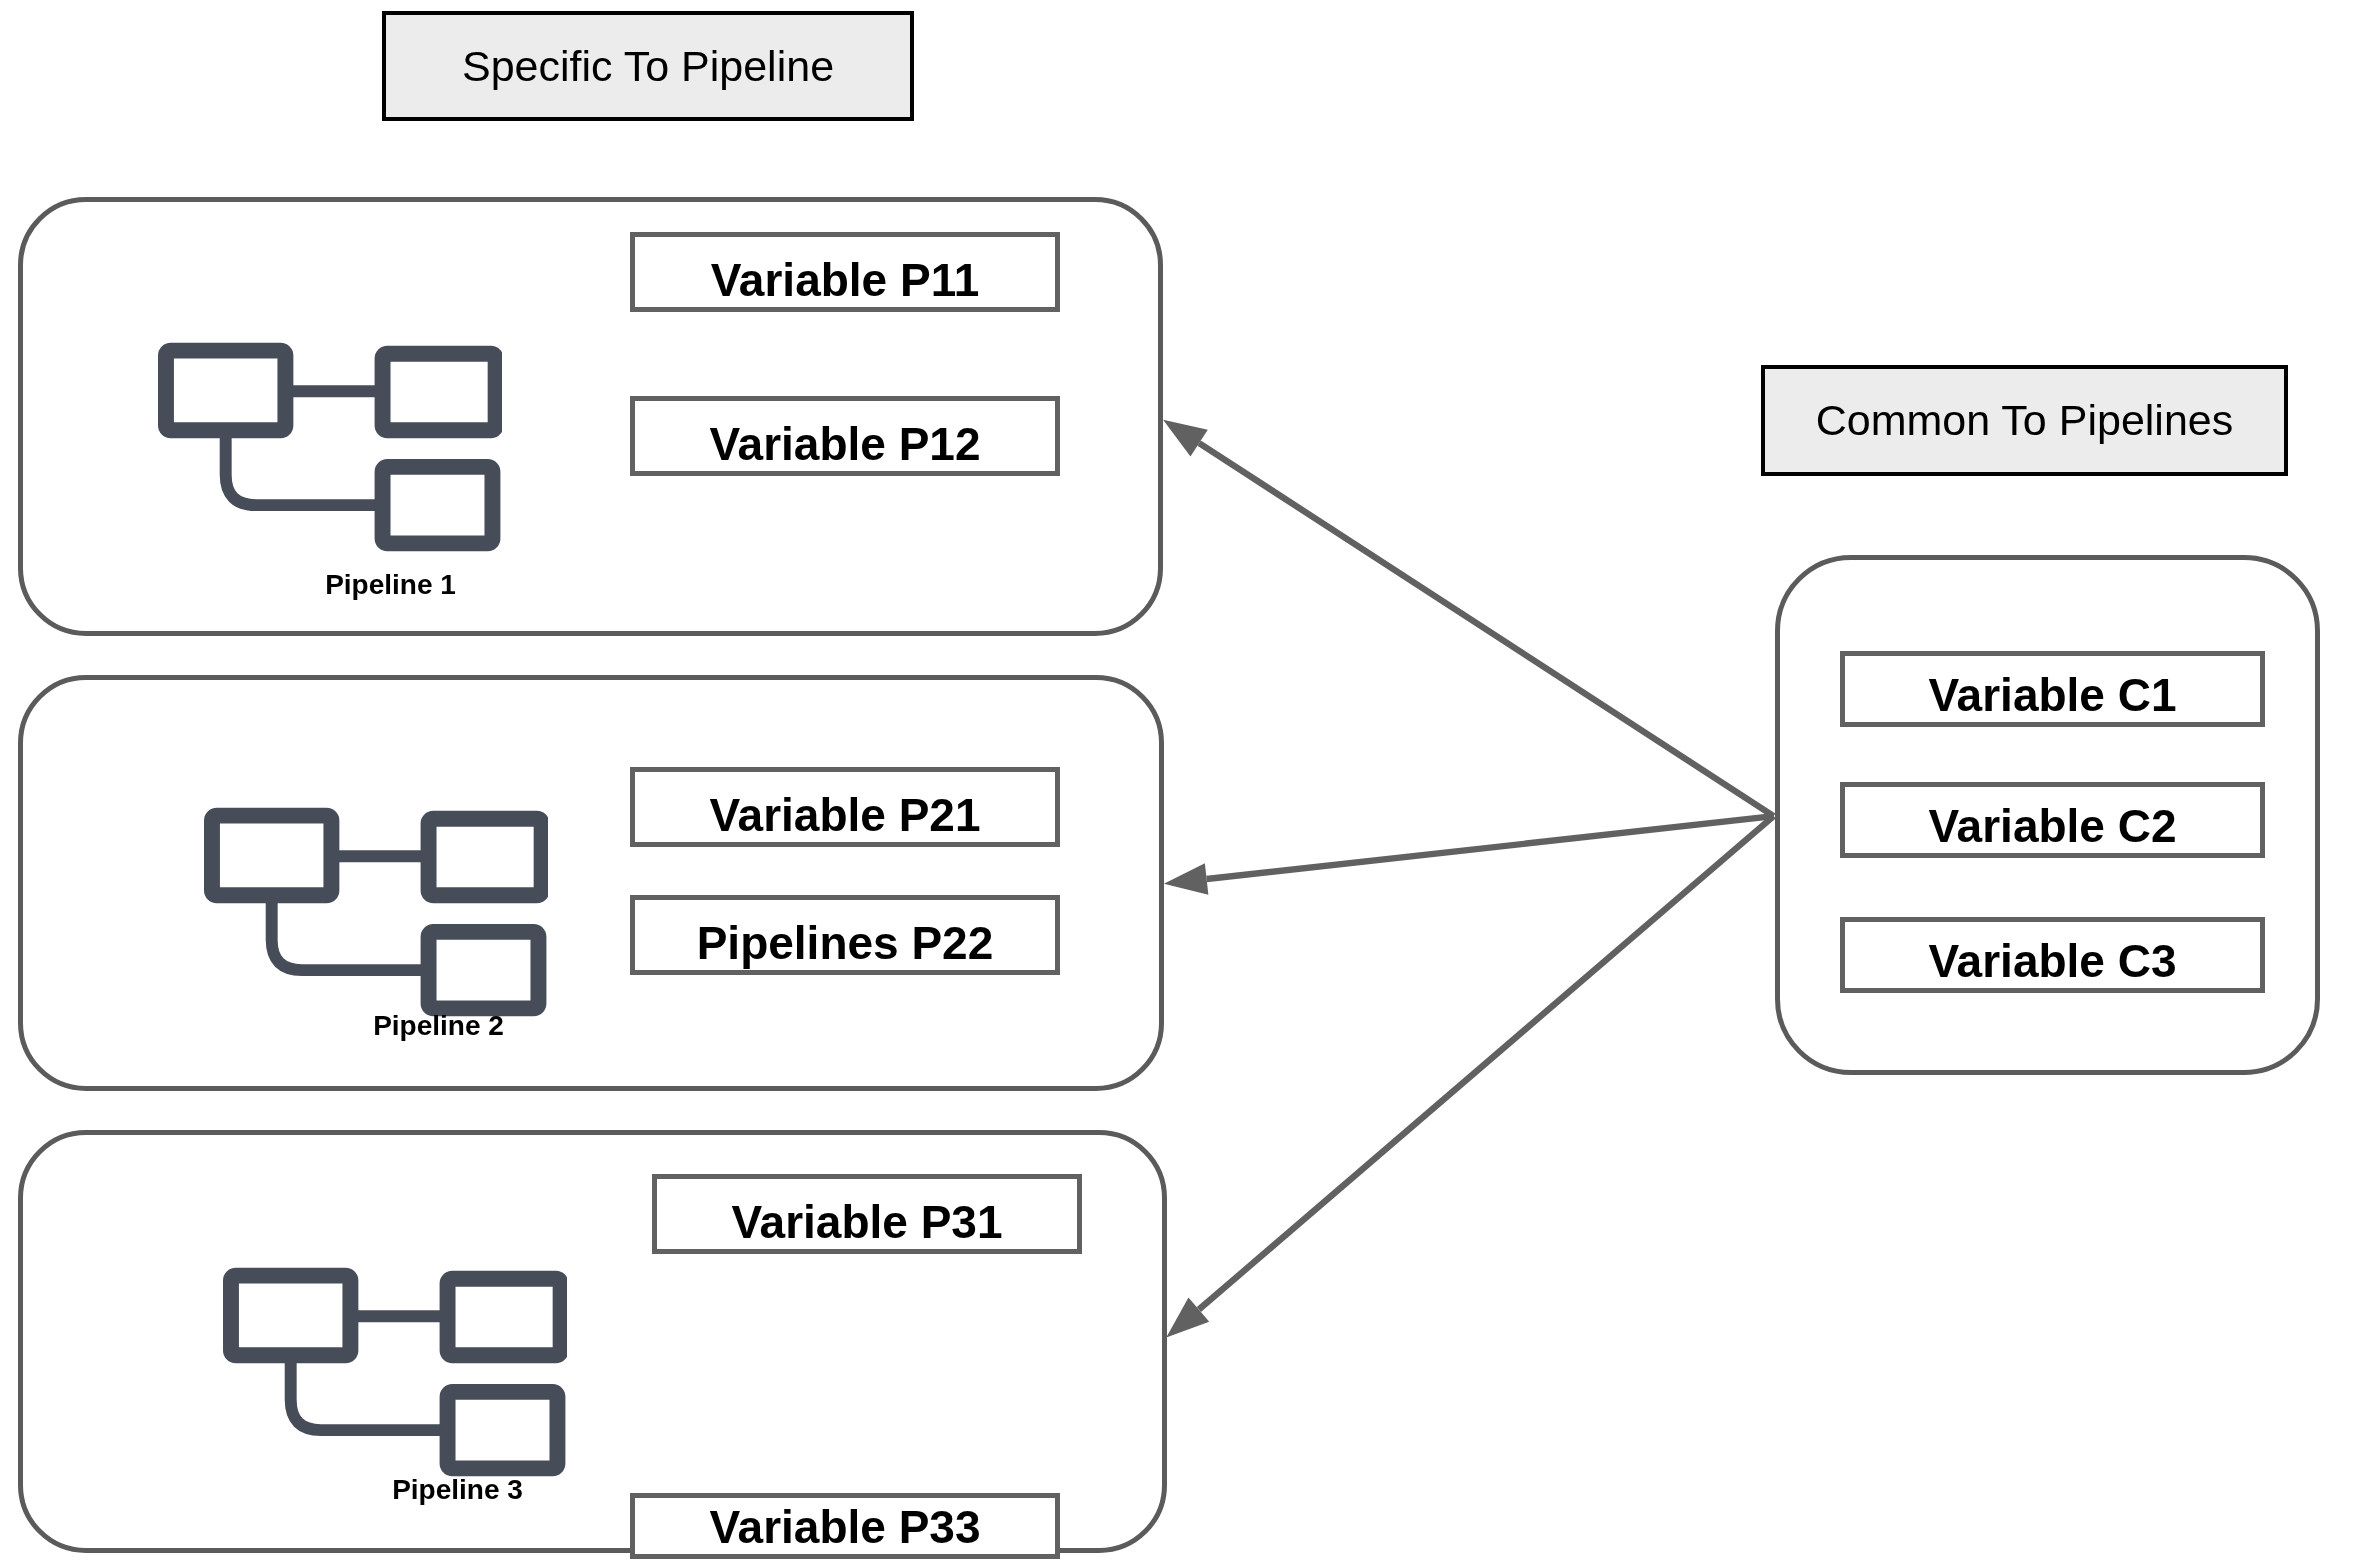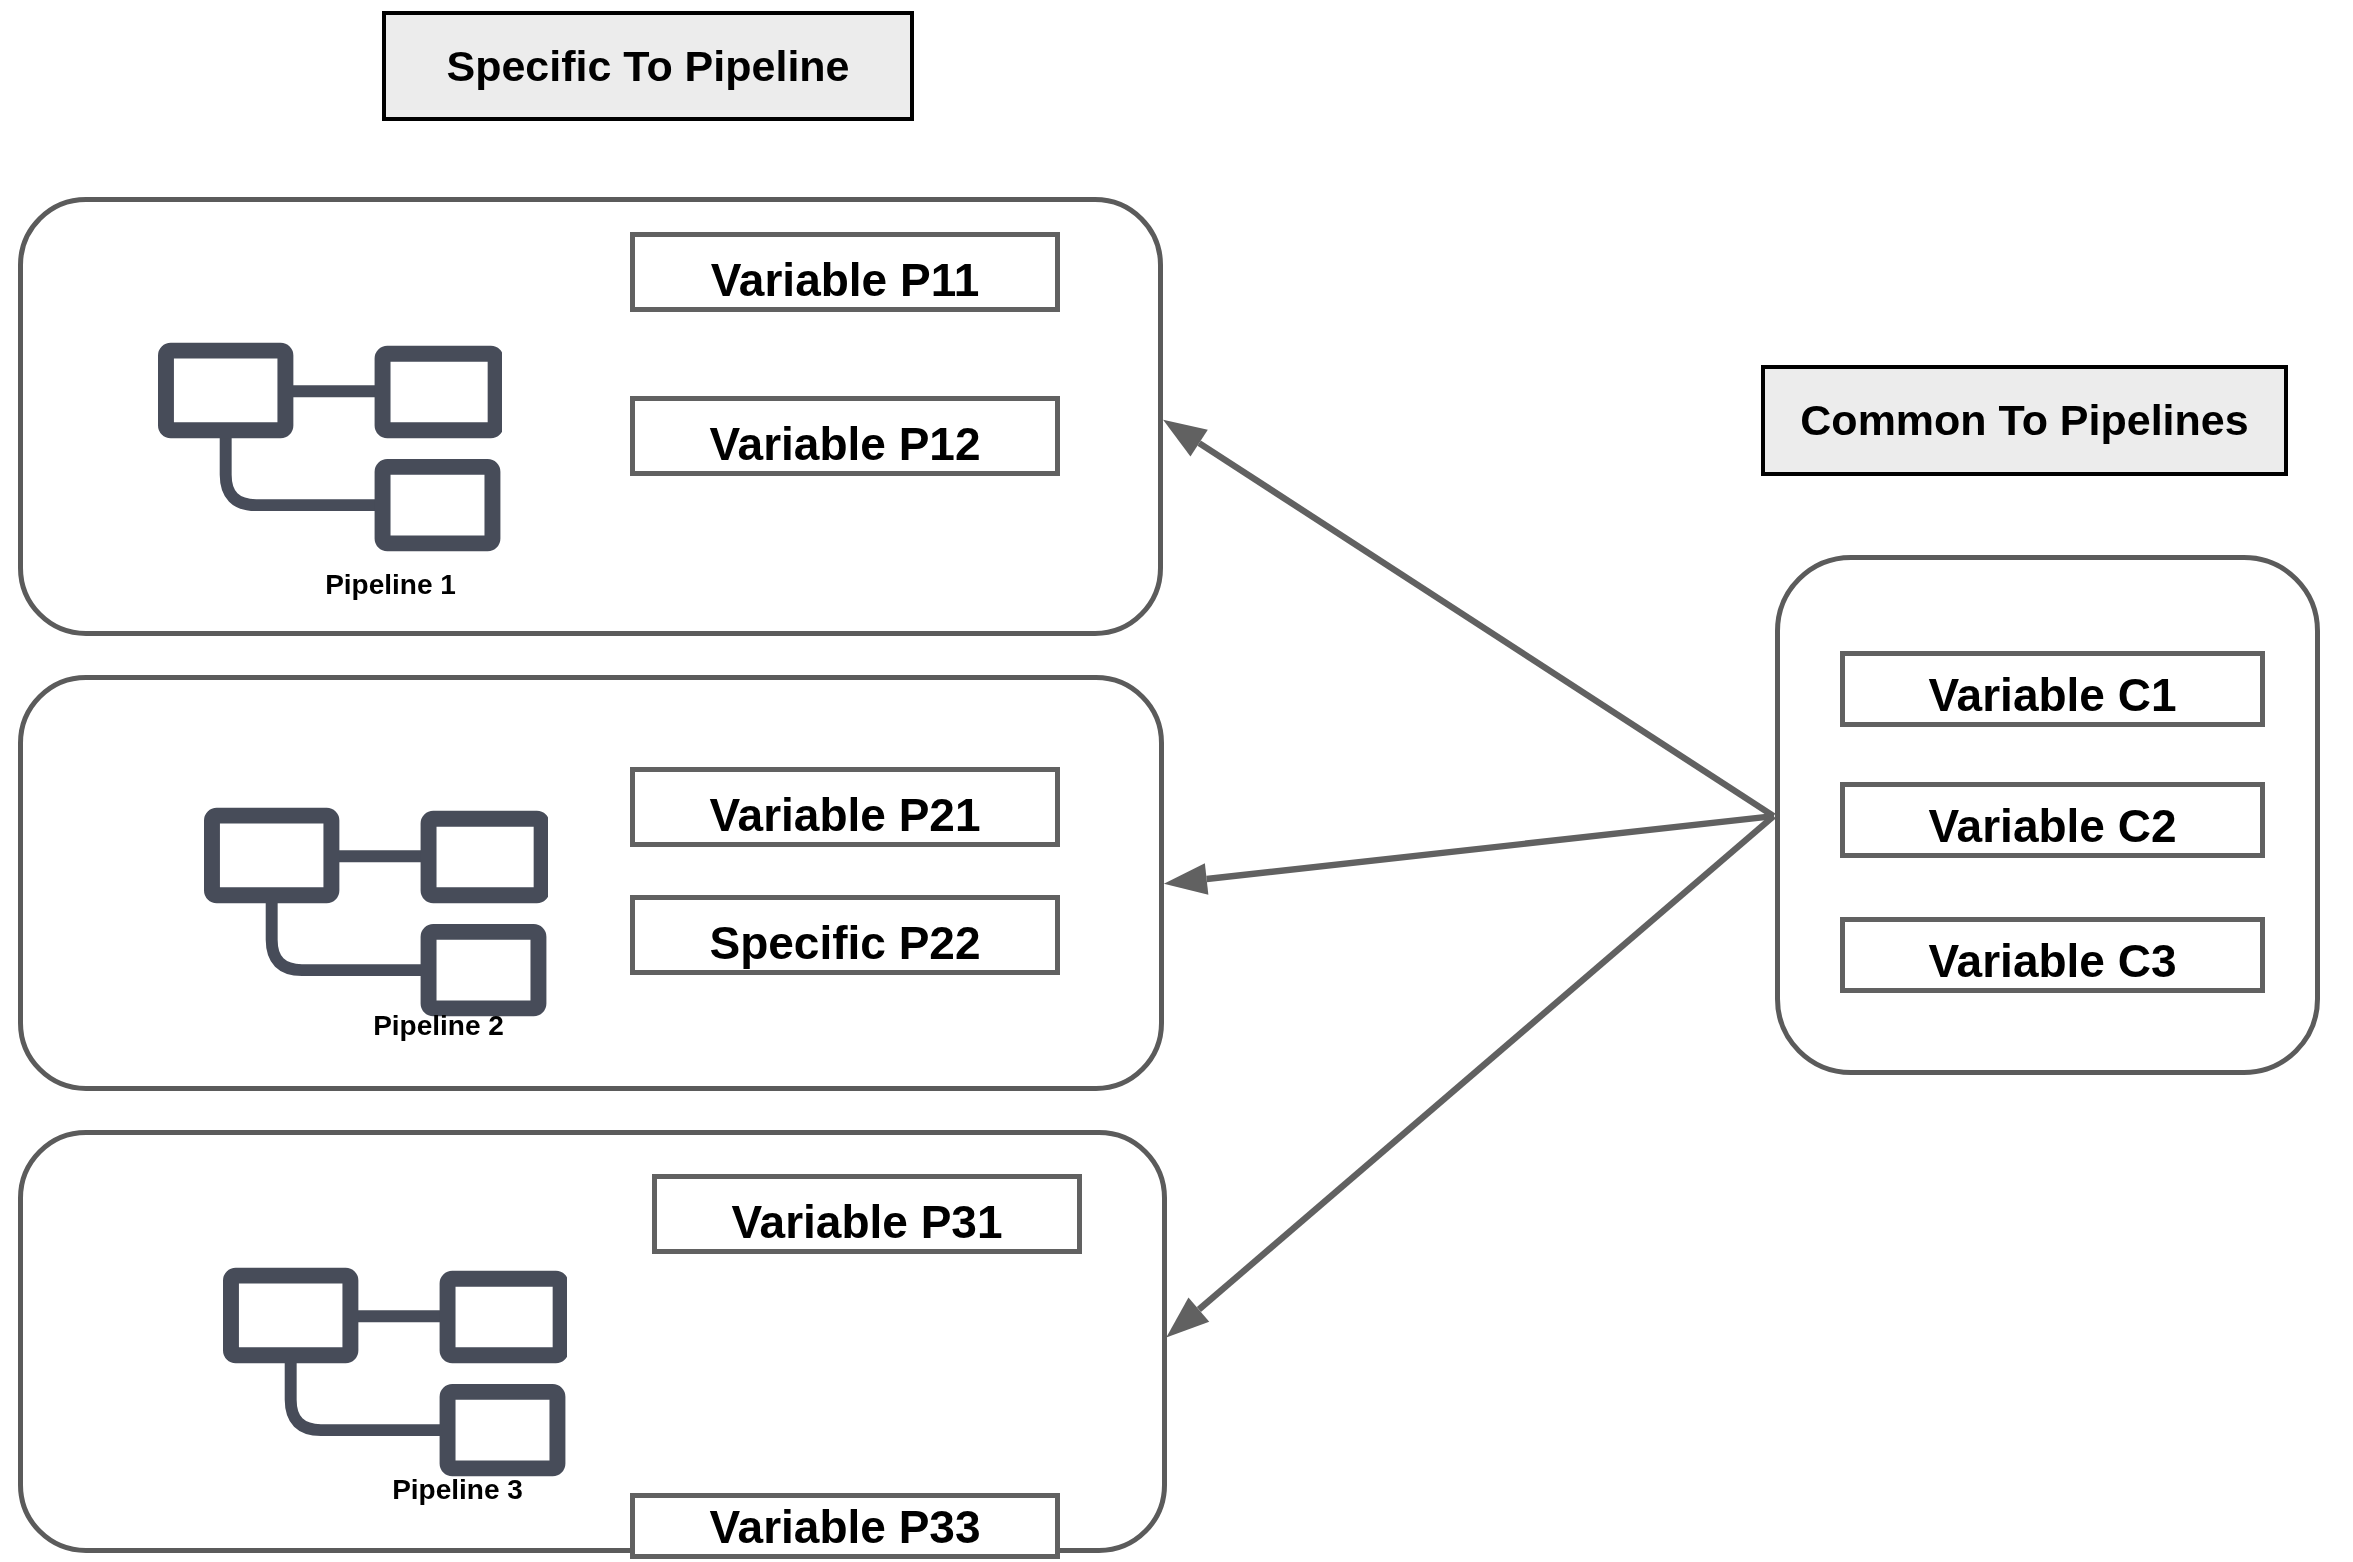--- a/index.html
+++ b/index.html
@@ -6,21 +6,21 @@
   html,body{margin:0;padding:0;background:#ffffff;}
   body{font-family:"Liberation Sans", sans-serif;}
   #canvas{position:relative;width:2354px;height:1563px;background:#ffffff;overflow:hidden;}
   .abs{position:absolute;box-sizing:border-box;}
   .container{
     border:5.6px solid #5b5b5b;border-radius:68px;background:#ffffff;
   }
   .container.common{border-radius:76px;}
   .hdr{
     border:4.8px solid #000000;background:#ececec;color:#000000;
-    font-weight:bold;font-size:43px;text-align:center;
+    font-weight:normal;font-size:43px;text-align:center;
     display:flex;align-items:center;justify-content:center;
   }
   .vbox{
     border:5.6px solid #616161;background:#ffffff;color:#000000;
     font-weight:bold;font-size:46px;text-align:center;
     display:flex;align-items:flex-end;justify-content:center;
   }
   .plabel{
     color:#000000;font-weight:bold;font-size:28px;text-align:left;
     display:flex;align-items:center;justify-content:center;
@@ -66,21 +66,21 @@
       <rect x="10" y="12" width="150" height="100" rx="6" stroke-width="20"></rect>
       <rect x="282" y="16" width="142" height="96" rx="6" stroke-width="20"></rect>
       <rect x="282" y="158" width="138" height="96" rx="6" stroke-width="20"></rect>
     </g>
   </svg>
   <div class="abs plabel" style="left:311px;top:1003px;width:255px;height:46px;">Pipeline 2</div>
   <div class="abs vbox" style="left:630px;top:767px;width:430px;height:80px;">
     <span>Variable P21</span>
   </div>
   <div class="abs vbox" style="left:630px;top:895px;width:430px;height:80px;">
-    <span>Specific P22</span>
+    <span>Pipelines P22</span>
   </div>
 
   <div class="abs container" style="left:17.5px;top:1130px;width:1149px;height:423px;"></div>
   <svg class="abs icon" style="left:223px;top:1266px;" width="344" height="212" viewBox="0 0 432 266">
     <g fill="none" stroke="#474c59">
       <path d="M 85 112 V 168 Q 85 206 123 206 H 282" stroke-width="15"></path>
       <line x1="160" y1="63" x2="282" y2="63" stroke-width="15"></line>
       <rect x="10" y="12" width="150" height="100" rx="6" stroke-width="20"></rect>
       <rect x="282" y="16" width="142" height="96" rx="6" stroke-width="20"></rect>
       <rect x="282" y="158" width="138" height="96" rx="6" stroke-width="20"></rect>

